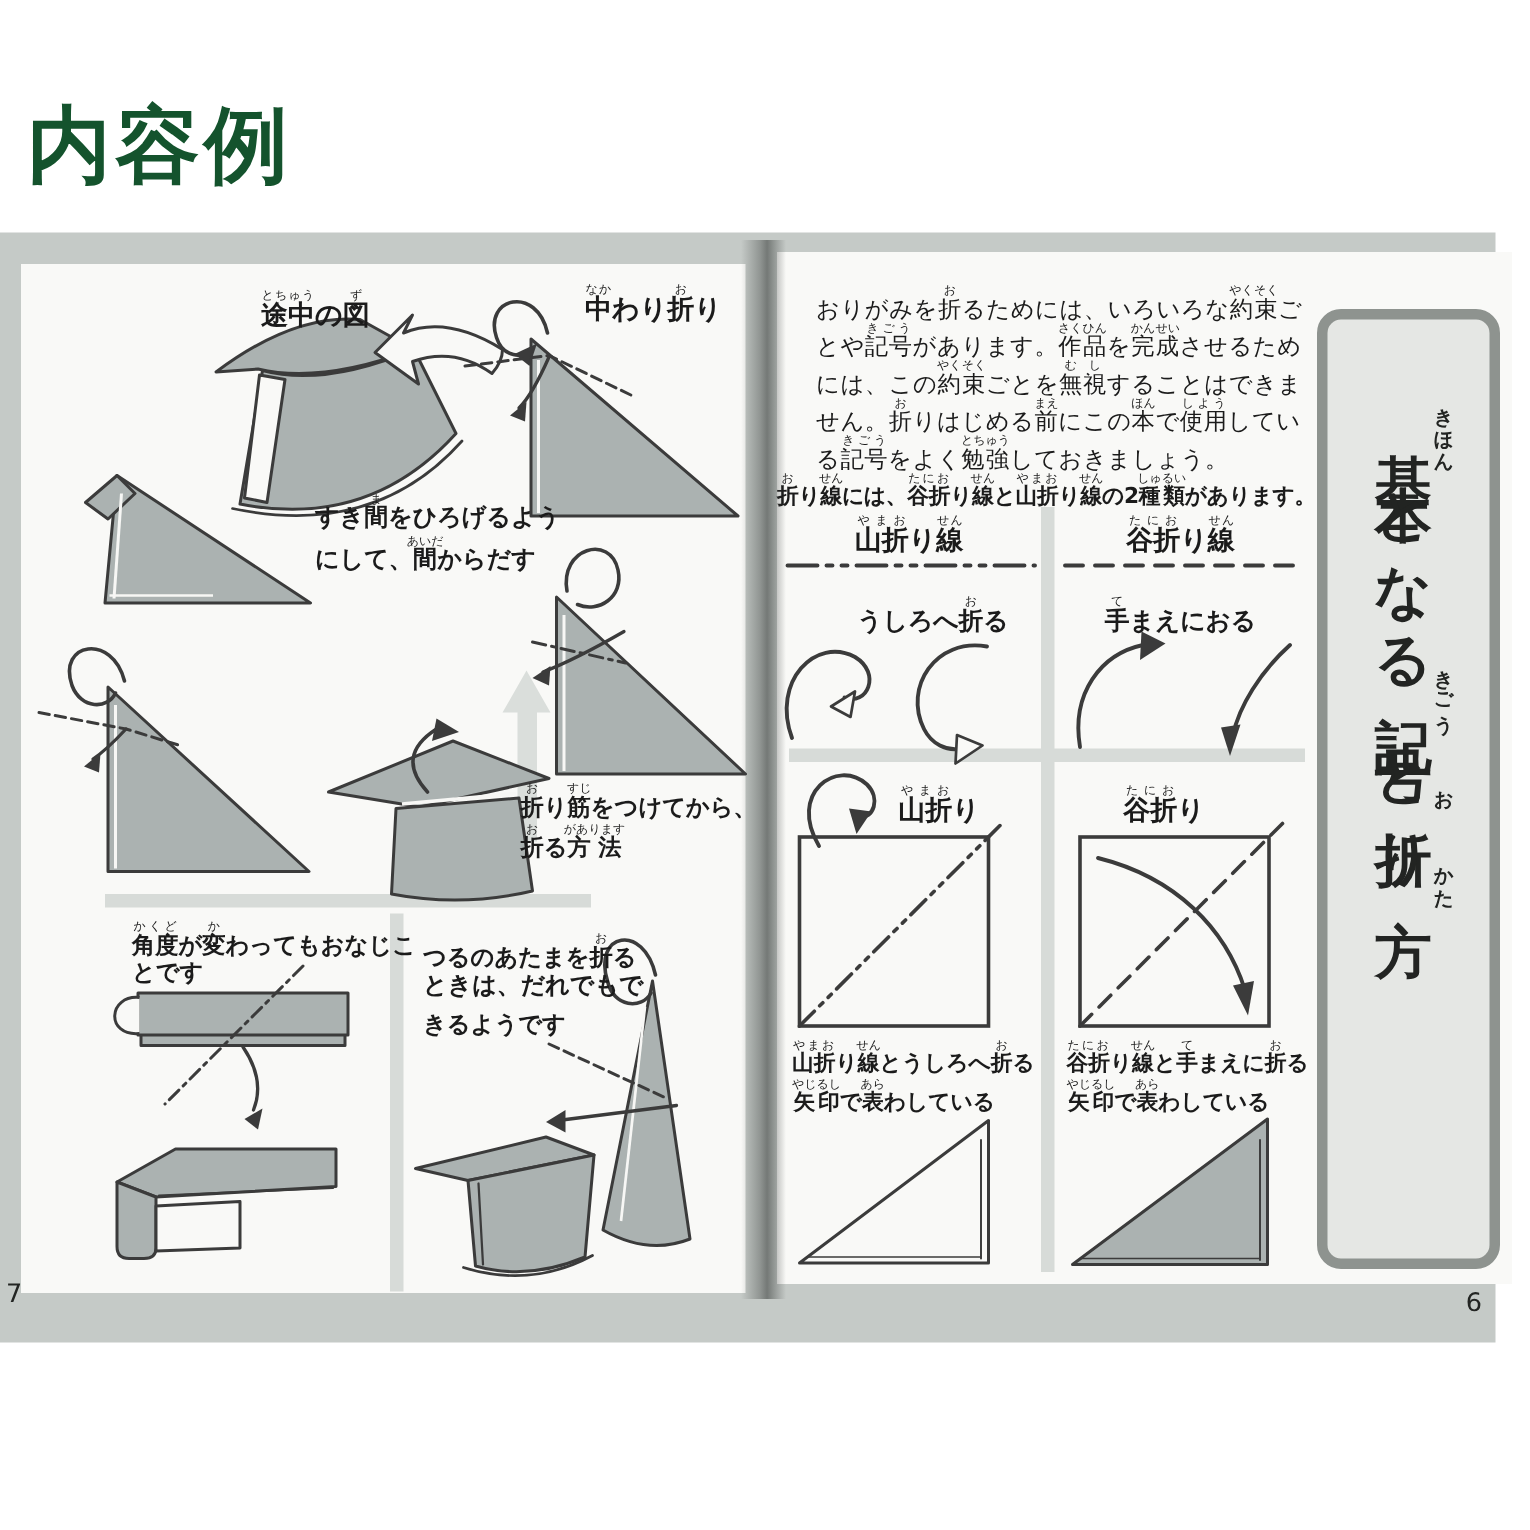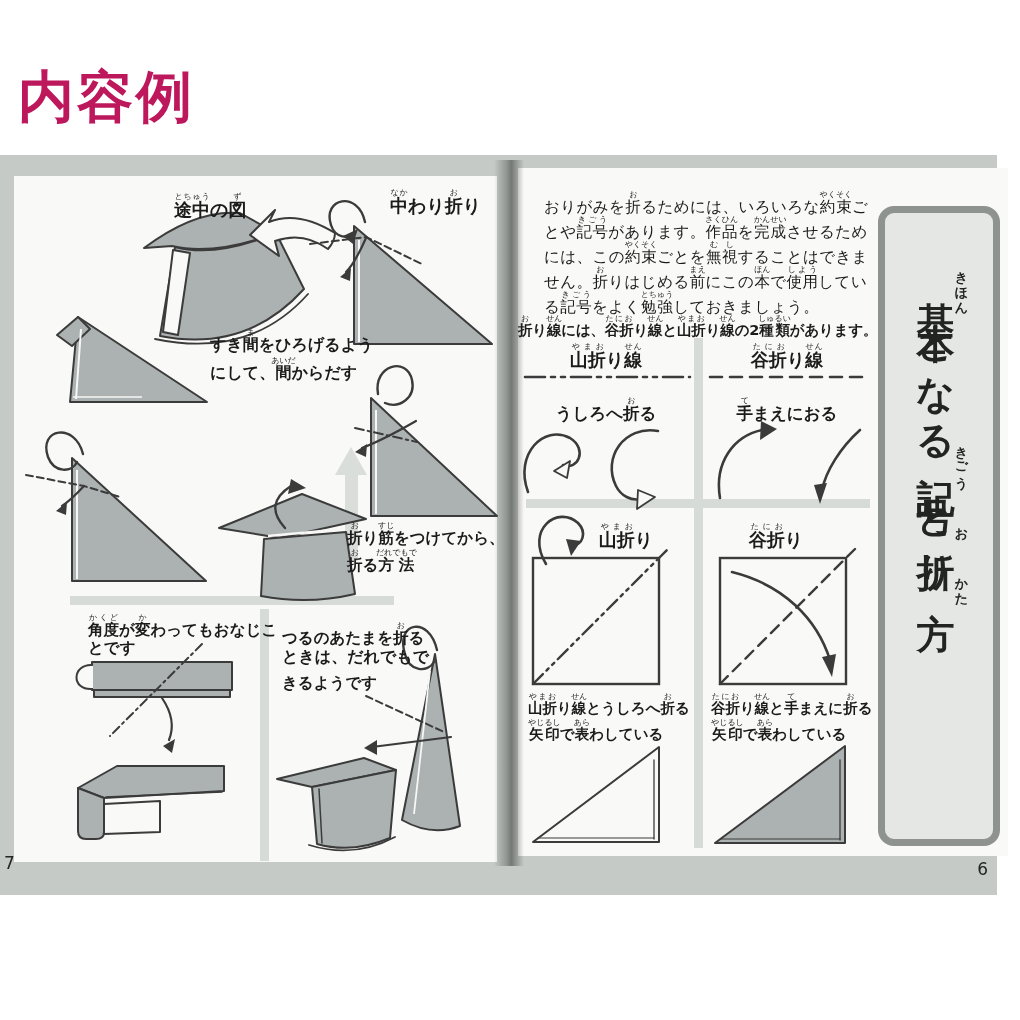--- a/index.html
+++ b/index.html
@@ -4,21 +4,21 @@
 <style>
   html,body { margin:0; padding:0; }
   body {
     width:1020px; height:1020px; position:relative; background:#ffffff;
     font-family:"DejaVu Sans", sans-serif; color:#1b1b1b; overflow:hidden;
   }
   .stage { position:absolute; inset:0; }
 
   #main-title {
     position:absolute; left:18px; top:60px; font-size:56px; font-weight:800;
-    color:#be185d; letter-spacing:3px; white-space:nowrap;
+    color:#14532d; letter-spacing:3px; white-space:nowrap;
   }
 
   .scan { position:absolute; left:0; top:155px; width:997px; height:740px; background:#c5cac7; }
   .page { position:absolute; background:#f9f9f7; }
   #left-page  { left:14px;  top:21px; width:483px; height:686px; }
   #right-page { left:518px; top:13px; width:490px; height:688px; }
   .gutter {
     position:absolute; left:494px; top:5px; width:30px; height:706px;
     background:linear-gradient(90deg, rgba(70,75,72,0) 0%, rgba(60,64,62,.38) 42%, rgba(50,54,52,.55) 58%, rgba(70,75,72,0) 100%);
   }
@@ -55,21 +55,21 @@
   #cap-crn1   { left:268px; top:445px; font-size:15.5px; font-weight:600; }
   #cap-crn2   { left:268px; top:472px; font-size:16px; font-weight:600; }
   #cap-crn3   { left:268px; top:499px; font-size:15.5px; font-weight:600; }
 
   
   .iline { position:absolute; left:26px; font-size:15.5px; white-space:nowrap; letter-spacing:.4px;font-family:Liberation Mono, monospace; }
   #il0{top:22px;} #il1{top:47px;} #il2{top:72px;} #il3{top:97px;} #il4{top:122px;}
   #fold-types { left:0px; top:146px; font-size:14.5px; font-weight:700; letter-spacing:-.2px; }
   #q-tl-h { left:0px;   top:174px; width:176px; text-align:center; font-size:18px;   font-weight:700; }
   #q-tr-h { left:186px; top:174px; width:166px; text-align:center; font-size:18px;   font-weight:700; }
-  #q-tl-c { left:0px;   top:228px; width:176px; text-align:center; font-size:16.5px; font-weight:600; }
+  #q-tl-c { left:0px;   top:228px; width:176px; text-align:center; font-size:16.5px; font-weight:600;padding-left:16px; }
   #q-tr-c { left:186px; top:228px; width:166px; text-align:center; font-size:16.5px; font-weight:600; }
   #q-bl-h { left:40px;  top:354px; width:136px; text-align:center; font-size:18px;   font-weight:700; }
   #q-br-h { left:190px; top:354px; width:136px; text-align:center; font-size:18px;   font-weight:700; }
   #q-bl-c1 { left:10px;  top:524px; font-size:14.5px; font-weight:600; }
   #q-bl-c2 { left:10px;  top:550px; font-size:14.5px; font-weight:600; }
   #q-br-c1 { left:193px; top:524px; font-size:14.5px; font-weight:600;font-family:Liberation Serif, serif; }
   #q-br-c2 { left:193px; top:550px; font-size:14.5px; font-weight:600; }
 
   #side-title-box {
     position:absolute; left:360px; top:38px; width:122px; height:640px;
@@ -181,21 +181,21 @@
           <line class="ln" x1="305" y1="613" x2="308" y2="667" stroke-width="1.5"></line>
           <path class="ln" stroke-width="1.8" d="M295,669 Q340,683 381,661"></path>
         </g>
       </svg>
 
       <div class="t" id="lbl-progress"><ruby>途中<rt>とちゅう</rt></ruby>の<ruby>図<rt>ず</rt></ruby></div>
       <div class="t" id="lbl-nakawari"><ruby>中<rt>なか</rt></ruby>わり<ruby>折<rt>お</rt></ruby>り</div>
       <div class="t" id="cap-gap1">すき<ruby>間<rt>ま</rt></ruby>をひろげるよう</div>
       <div class="t" id="cap-gap2">にして、<ruby>間<rt>あいだ</rt></ruby>からだす</div>
       <div class="t" id="cap-cre1"><ruby>折<rt>お</rt></ruby>り<ruby>筋<rt>すじ</rt></ruby>をつけてから、</div>
-      <div class="t" id="cap-cre2"><ruby>折<rt>お</rt></ruby>る<ruby>方法<rt>だれでもで</rt></ruby></div>
+      <div class="t" id="cap-cre2"><ruby>折<rt>お</rt></ruby>る<ruby>方法<rt>があります</rt></ruby></div>
       <div class="t" id="cap-ang1"><ruby>角度<rt>かくど</rt></ruby>が<ruby>変<rt>か</rt></ruby>わってもおなじこ</div>
       <div class="t" id="cap-ang2">とです</div>
       <div class="t" id="cap-crn1">つるのあたまを<ruby>折<rt>お</rt></ruby>る</div>
       <div class="t" id="cap-crn2">ときは、だれでもで</div>
       <div class="t" id="cap-crn3">きるようです</div>
     </div>
 
     <div class="page" id="right-page">
       <svg class="art" viewBox="0 0 490 688" aria-hidden="true">
         <rect class="lite2" x="176" y="170" width="9" height="510"></rect>

